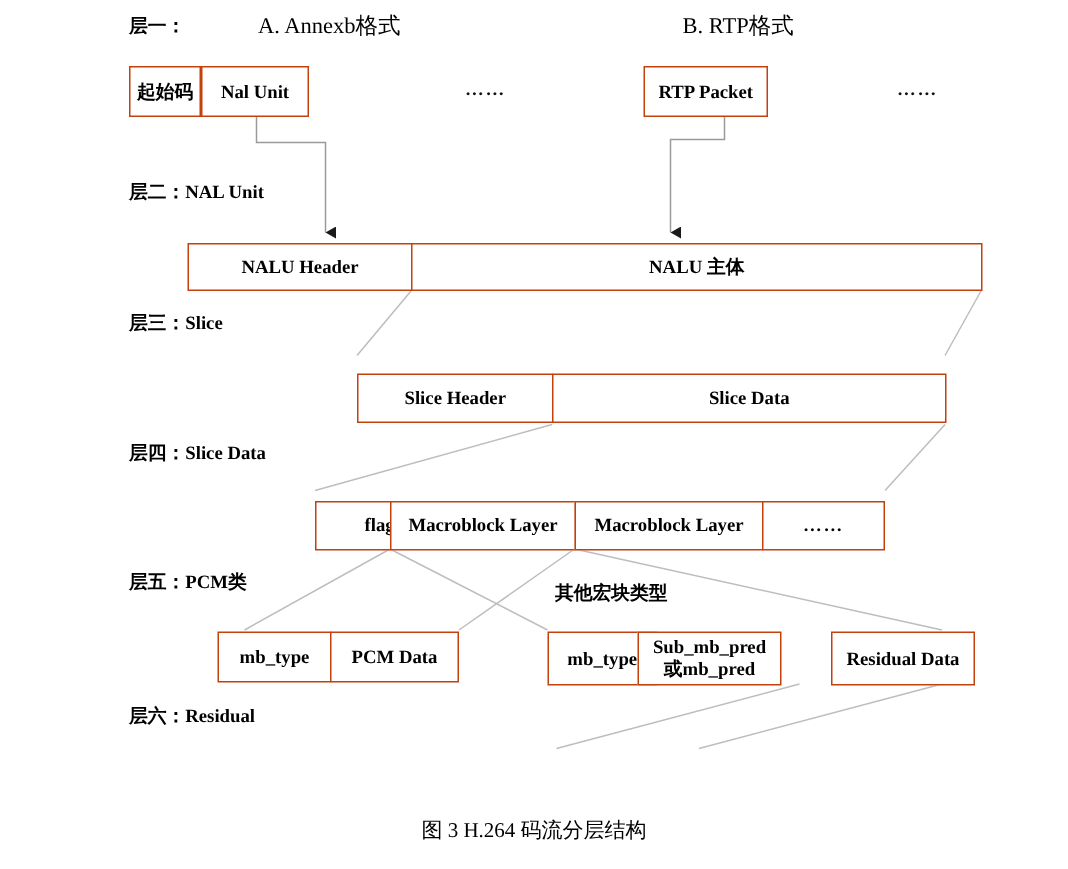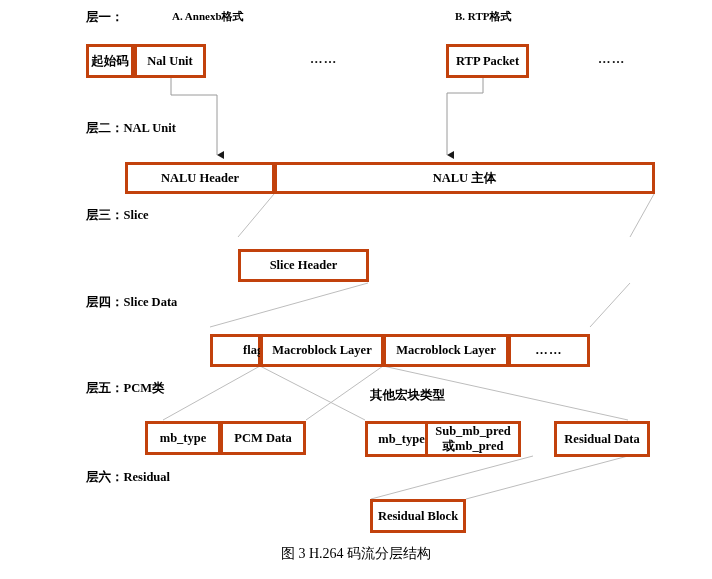--- a/index.html
+++ b/index.html
@@ -33,38 +33,38 @@
     font-size: 12.5px;
     font-weight: bold;
     white-space: nowrap;
     line-height: 1.15;
   }
   .layer-label {
     font-size: 12.5px;
     font-weight: bold;
   }
   .hdr {
-    font-size: 11px;
-    font-weight: bold;
+    font-size: 15px;
+    font-weight: normal;
   }
   .note {
     font-size: 12.5px;
     font-weight: bold;
   }
   .dots {
     position: absolute;
     font-size: 12.5px;
     letter-spacing: 1.2px;
     font-weight: bold;
     color: #111;
   }
   .box {
     position: absolute;
     box-sizing: border-box;
-    border: 3px solid #c2410c;
+    border: 1px solid #c2410c;
     background: #ffffff;
     display: flex;
     align-items: center;
     justify-content: center;
     text-align: center;
     font-size: 12.5px;
     font-weight: bold;
     line-height: 1.18;
     white-space: pre-line;
   }
@@ -120,37 +120,37 @@
 
   <div class="lbl hdr" style="left:172px; top:10px;">A. Annexb格式</div>
   <div class="lbl hdr" style="left:455px; top:10px;">B. RTP格式</div>
   <div class="lbl note" style="left:370px; top:388px;">其他宏块类型</div>
 
   <div class="dots" style="left:310px; top:52px;">……</div>
   <div class="dots" style="left:598px; top:52px;">……</div>
 
   <div class="box" style="left:86px; top:44px; width:48px; height:34px;">起始码</div>
   <div class="box" style="left:134px; top:44px; width:72px; height:34px;">Nal Unit</div>
-  <div class="box" style="left:446px; top:44px; width:83px; height:34px;">RTP Packet</div>
+  <div class="box" style="left:429px; top:44px; width:83px; height:34px;">RTP Packet</div>
 
   <div class="box" style="left:125px; top:162px; width:150px; height:32px;">NALU Header</div>
   <div class="box" style="left:274px; top:162px; width:381px; height:32px;">NALU 主体</div>
 
   <div class="box" style="left:238px; top:249px; width:131px; height:33px;">Slice Header</div>
+  <div class="box" style="left:368px; top:249px; width:263px; height:33px;">Slice Data</div>
 
   <div class="box" style="left:210px; top:334px; width:51px; height:33px;padding-left:40px;">flags</div>
   <div class="box" style="left:260px; top:334px; width:124px; height:33px;">Macroblock Layer</div>
   <div class="box" style="left:383px; top:334px; width:126px; height:33px;">Macroblock Layer</div>
   <div class="box" style="left:508px; top:334px; width:82px; height:33px; letter-spacing:1.2px;">……</div>
 
   <div class="box" style="left:145px; top:421px; width:76px; height:34px;">mb_type</div>
   <div class="box" style="left:220px; top:421px; width:86px; height:34px;">PCM Data</div>
 
   <div class="box" style="left:365px; top:421px; width:73px; height:36px;">mb_type</div>
   <div class="box" style="left:425px; top:421px; width:96px; height:36px;">Sub_mb_pred
 或mb_pred</div>
   <div class="box" style="left:532px; top:421px; width:96px; height:36px;margin-left:22px;">Residual Data</div>
 
-  <div class="box" style="left:370px; top:499px; width:96px; height:34px;">Residual Block</div>
 
   <div class="caption" style="top:545px;">图 3 H.264 码流分层结构</div>
 
 </div>
 
 </body></html>

